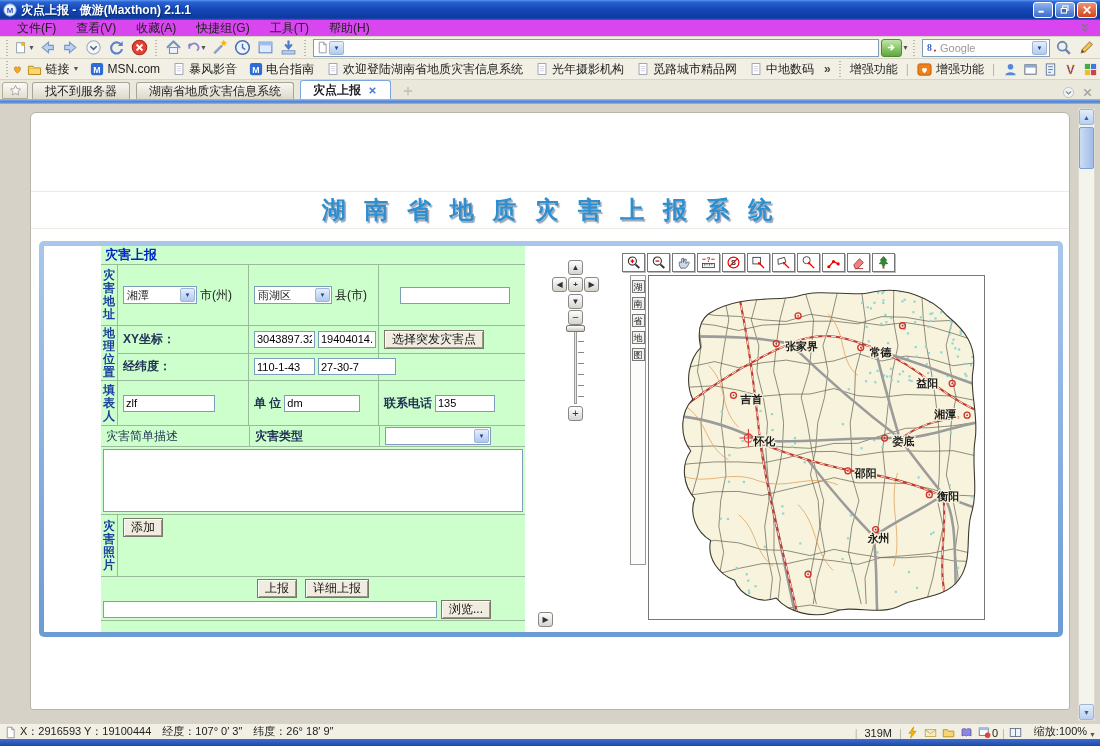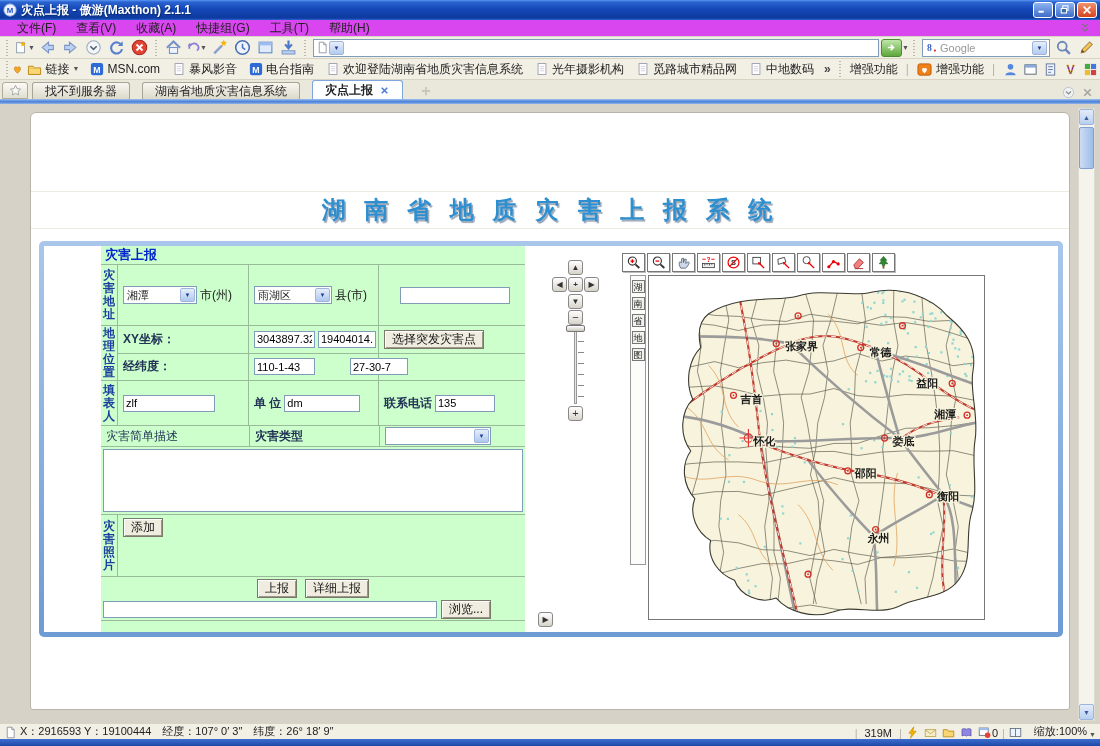--- a/index.html
+++ b/index.html
@@ -52,21 +52,21 @@
   .links-folder{display:inline-flex;align-items:center;gap:3px;margin:0 5px;}
   .overflow{color:#444;font-weight:bold;margin:0 4px;}
   .st-sep,.l-sep{color:#B8B4A4;margin:0 4px;}
   .right-cluster{margin-left:auto;display:inline-flex;align-items:center;gap:4px;}
 
   
   .tabbar{height:19px;background:#EAE7DB;display:flex;align-items:flex-end;padding:0 2px;}
   .tab-star{width:26px;height:17px;display:flex;align-items:center;justify-content:center;border:1px solid #B0AC9C;border-radius:3px 3px 0 0;background:linear-gradient(#FBFAF6,#E2DED0);margin-right:4px;}
   .tab-star .ico{width:13px;height:13px;}
   .tab{height:17px;padding:0 12px;display:inline-flex;align-items:center;gap:6px;border:1px solid #A8A496;border-bottom:none;border-radius:3px 3px 0 0;
-    background:linear-gradient(#F7F6F0,#DDD9CA);font-size:12px;margin-right:12px;}
+    background:linear-gradient(#F7F6F0,#DDD9CA);font-size:12px;margin-right:6px;}
   .tab.active{background:#FDFEFF;border-color:#7EA6DC;font-weight:bold;height:19px;}
   .tab .ico{width:11px;height:11px;}
   .tab-plus{width:22px;height:16px;display:flex;align-items:center;justify-content:center;}
   .tab-plus .ico{width:12px;height:12px;opacity:.55;}
   .tabbar-right{margin-left:auto;display:flex;gap:6px;align-items:center;padding-right:4px;}
   .tabbar-right .ico{width:13px;height:13px;opacity:.7;}
   .blue-line{height:5px;background:linear-gradient(180deg,#9CC1F0,#4A7FD6 55%,#8FB5EC);}
 
   
   .viewport{height:619px;position:relative;background:#D6D2C8;}
@@ -554,21 +554,21 @@
                 <div class="f-cell last">
                   <button class="btn3d">选择突发灾害点</button>
                 </div>
               </div>
               <div class="f-subrow">
                 <div class="f-cell" style="width:131px;border-right:1px solid #99BB99">
                   <span class="f-strong">经纬度：</span>
                 </div>
                 <div class="f-cell" style="width:130px">
                   <input class="txt" style="width: 61px;" value="110-1-43">
-                  <input class="txt" style="width: 58px; margin-left: 32px;" value="27-30-7">
+                  <input class="txt" style="width: 78px;" value="27-30-7">
                 </div>
                 <div class="f-cell last"></div>
               </div>
             </div>
           </div>
 
           <div class="f-row" style="height:45px">
             <div class="f-label">填表人</div>
             <div class="f-cell" style="width:131px">
               <input class="txt" style="width: 92px;" value="zlf">

